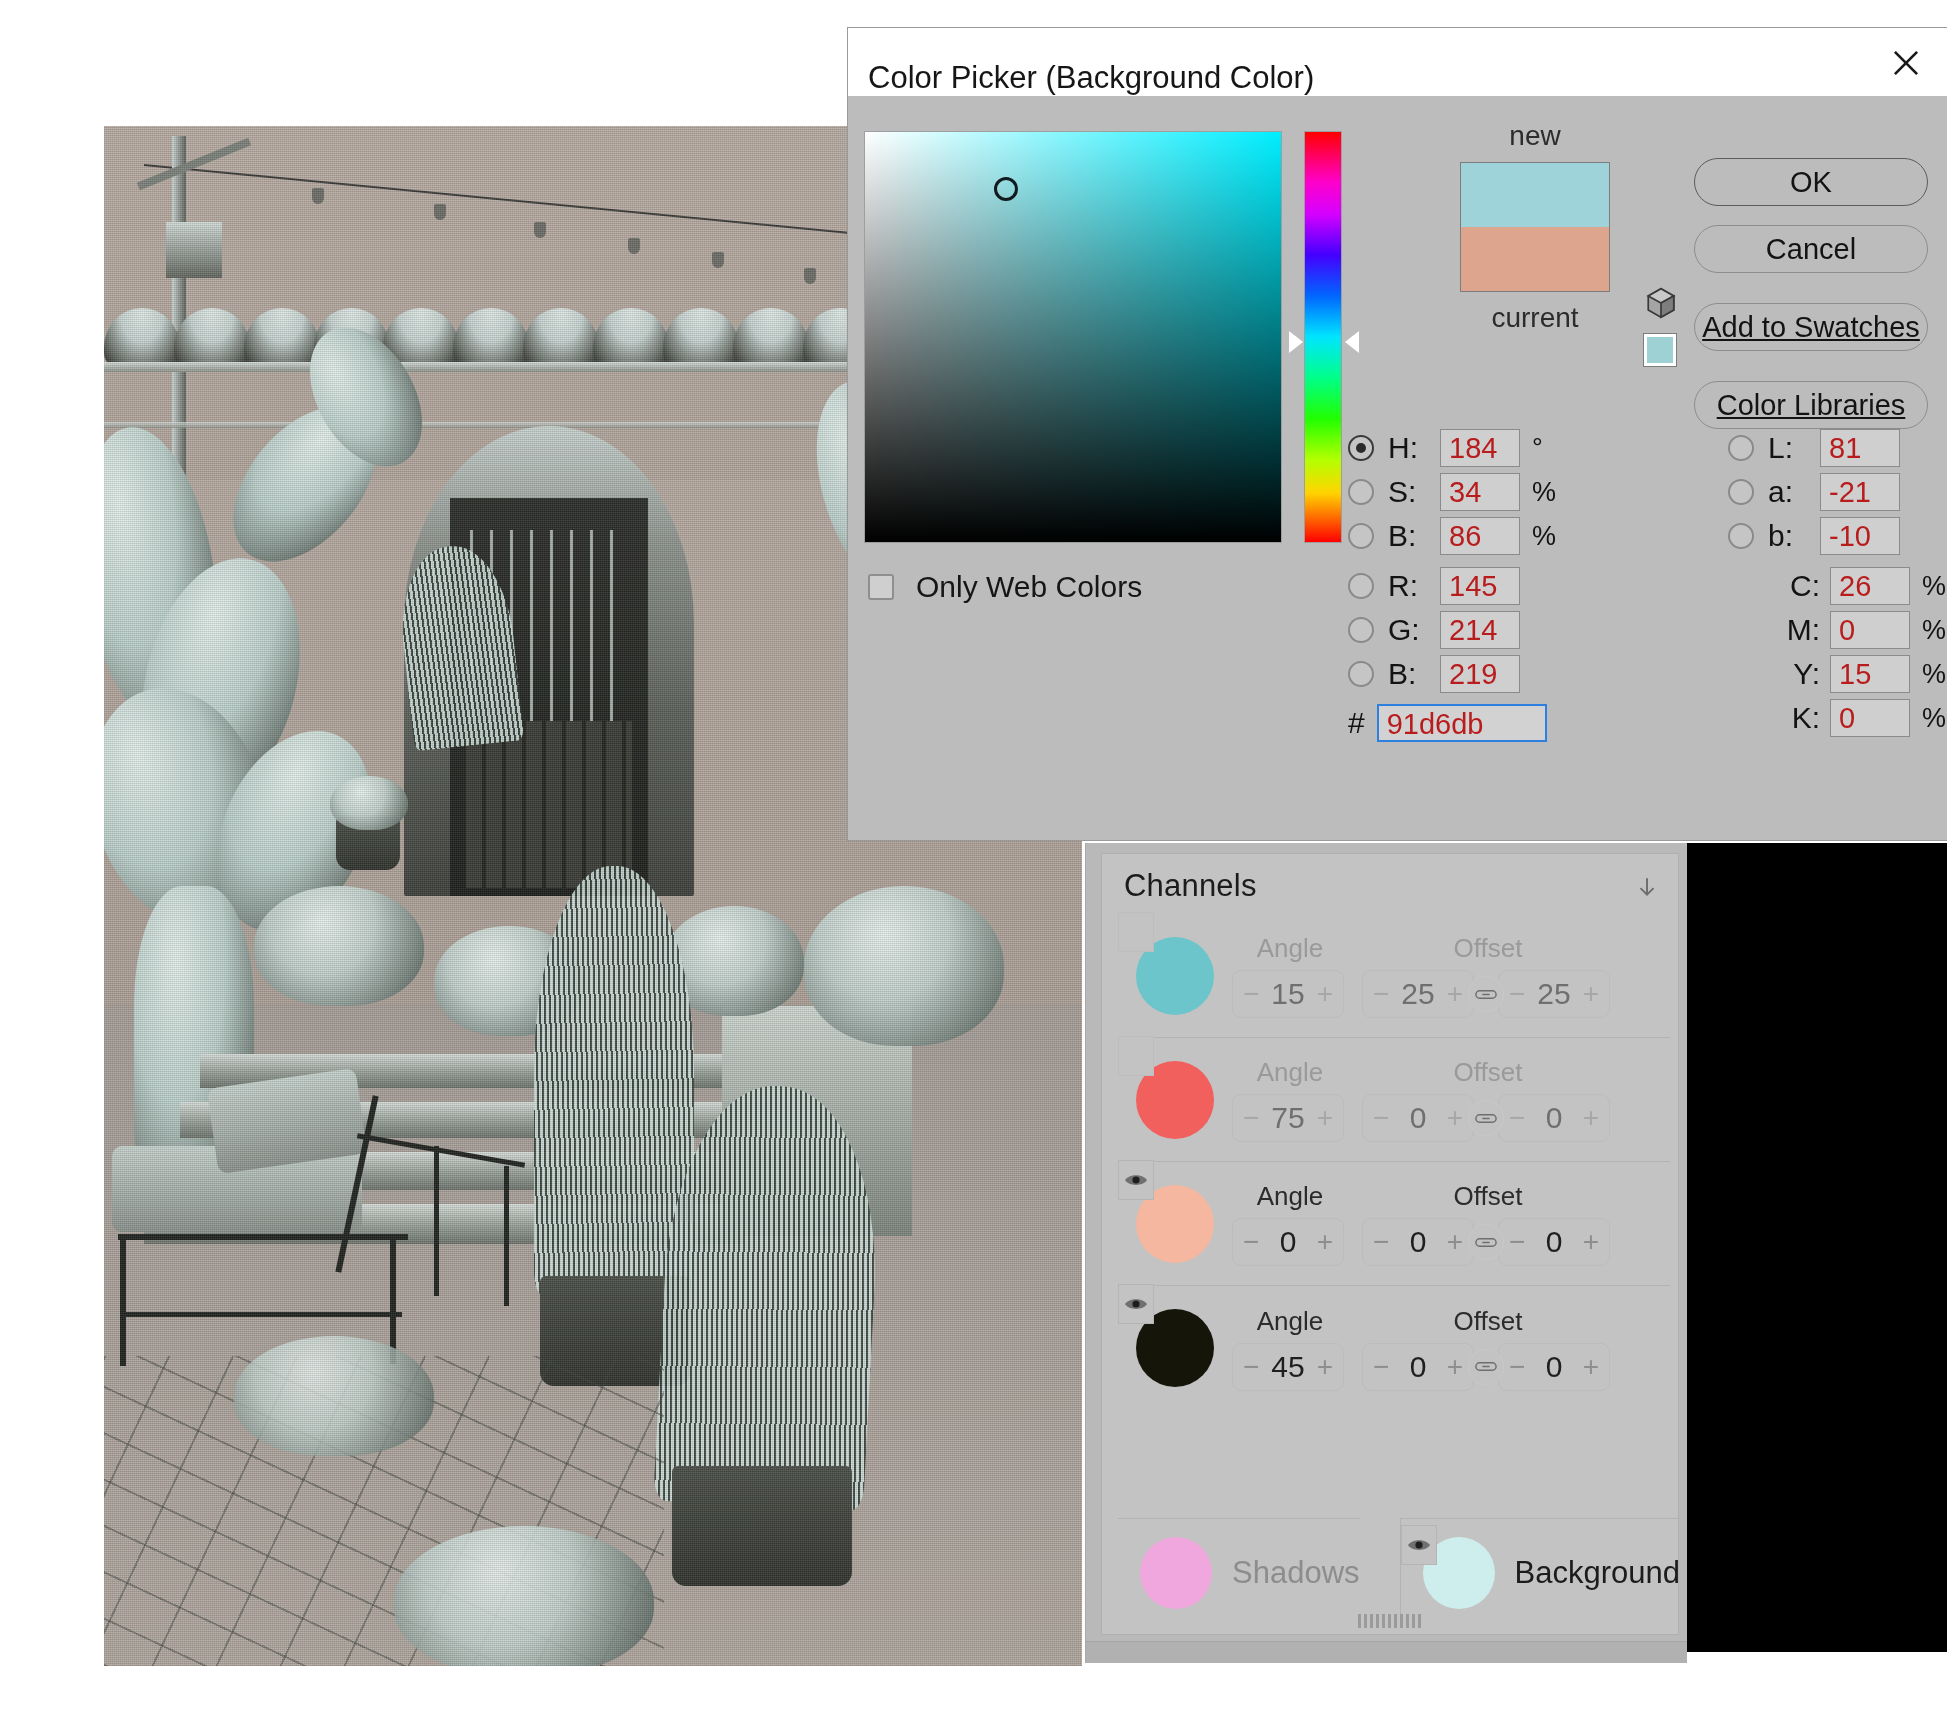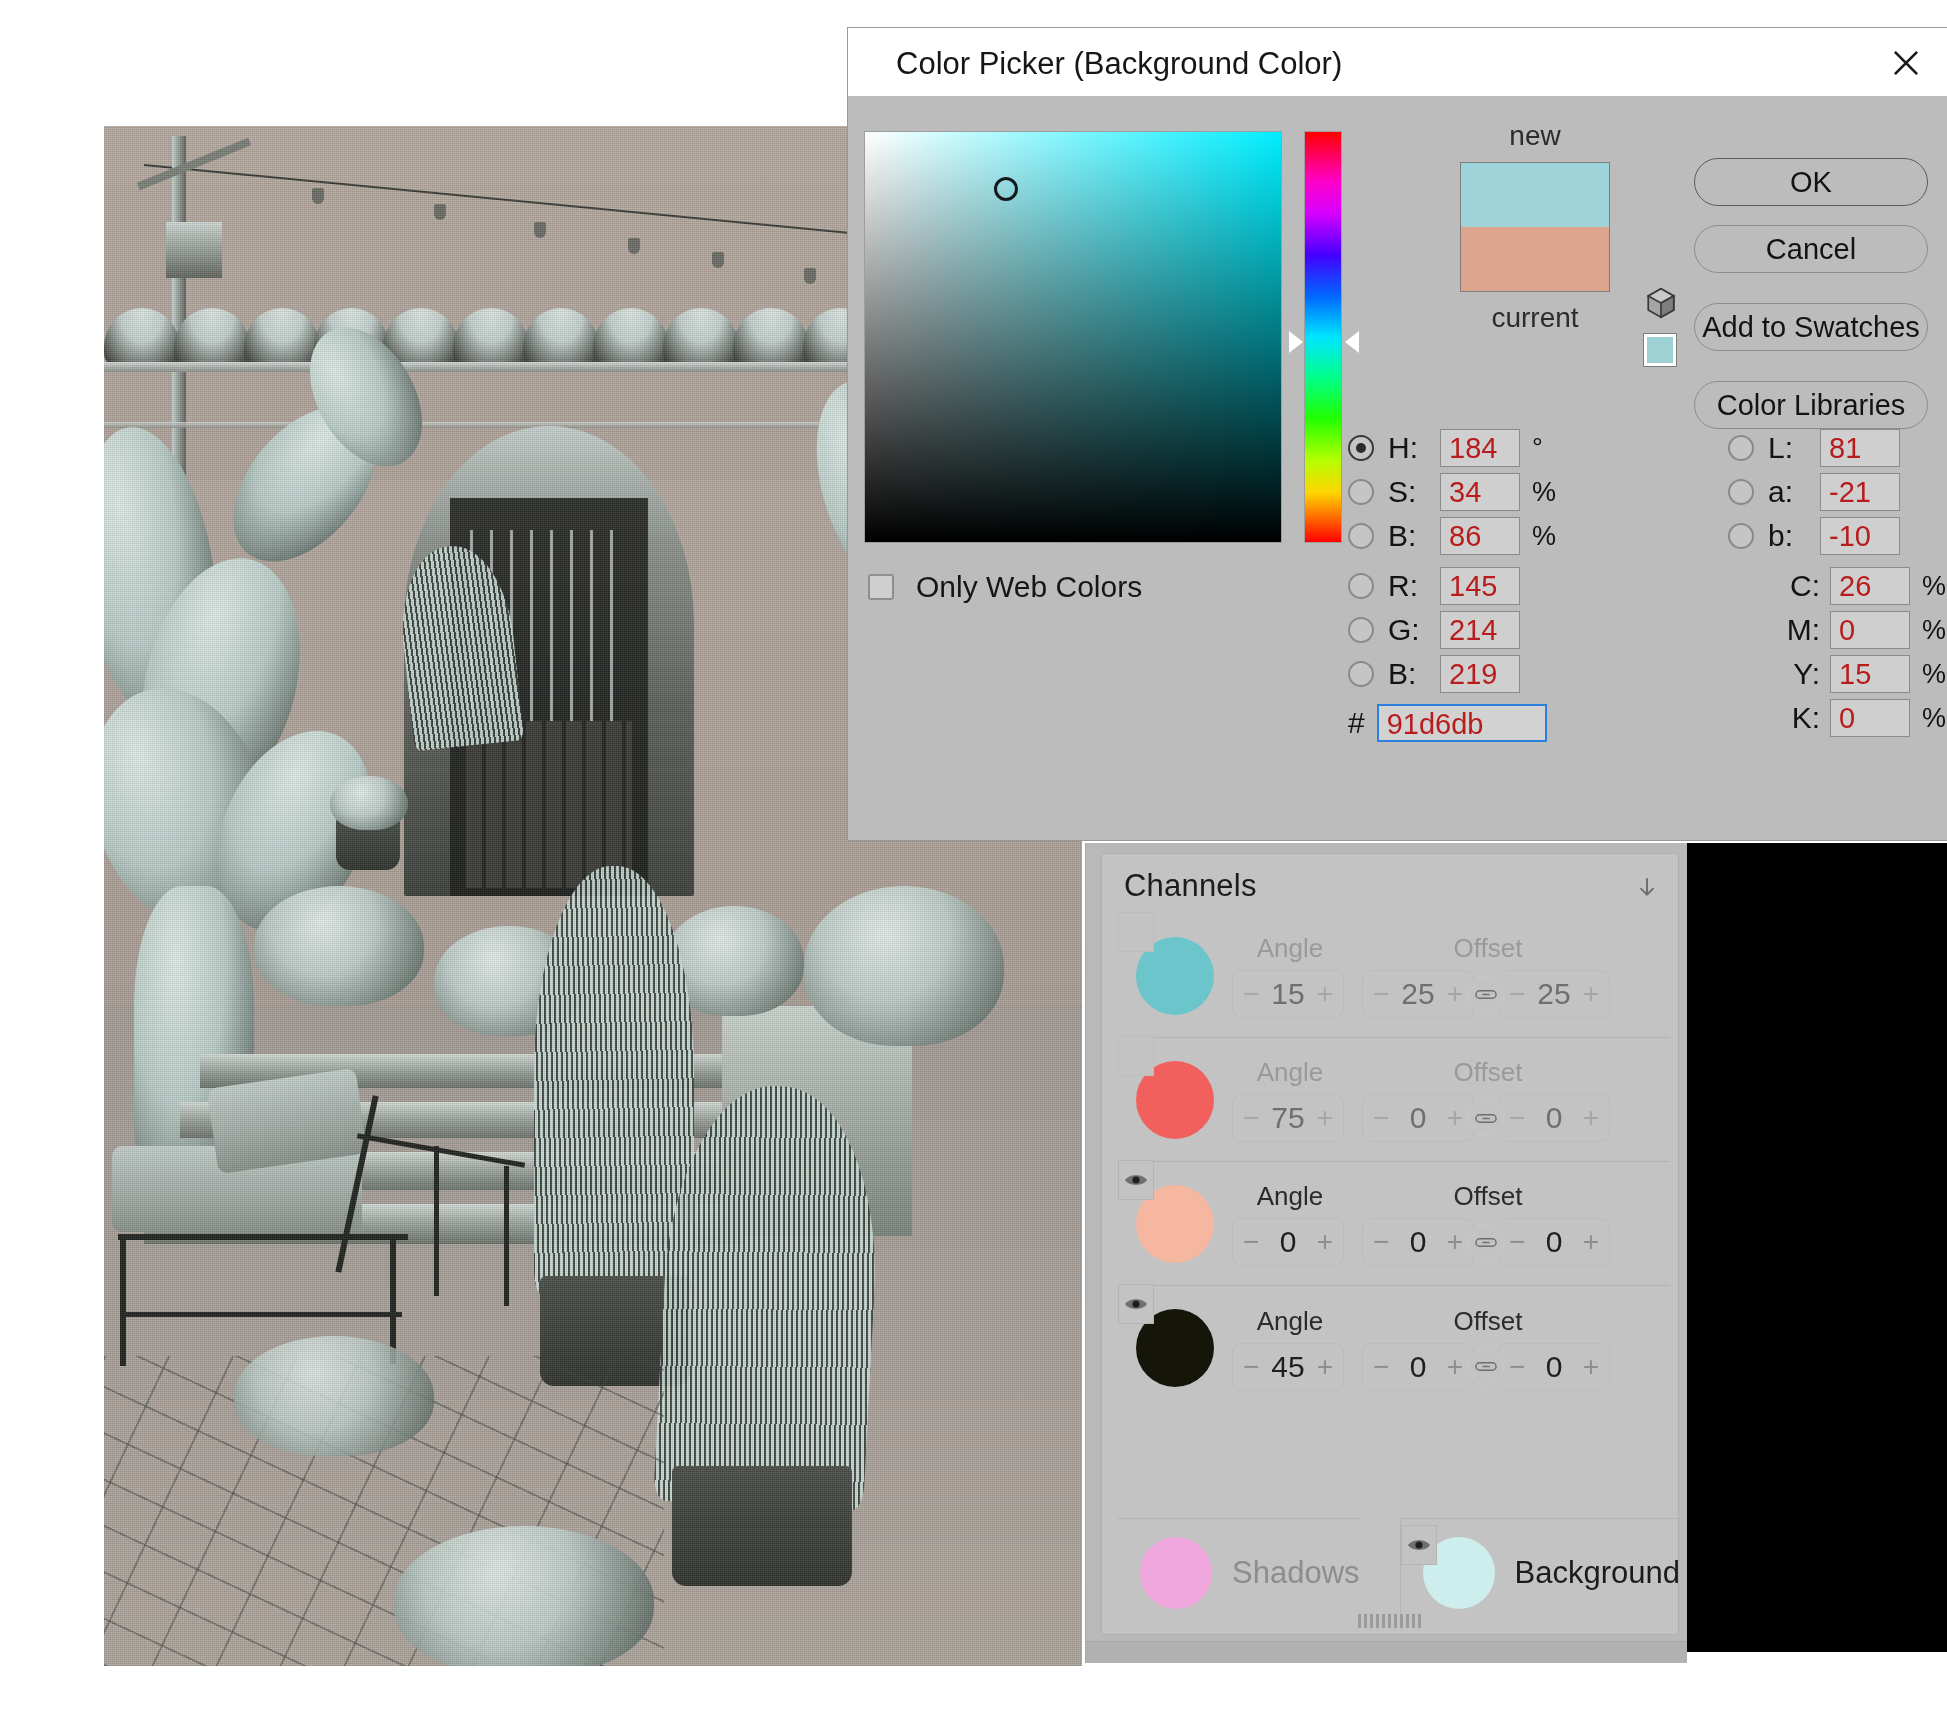--- a/index.html
+++ b/index.html
@@ -226,22 +226,22 @@
   .dialog {
     position:absolute; left:848px; top:28px;
     width:1099px; height:812px;
     background:#bcbcbc;
     box-shadow:0 0 0 1px #9a9a9a;
   }
   .dlg-titlebar {
     position:relative; height:68px; background:#ffffff;
   }
   .dlg-title {
-    position:absolute; left:20px; top:18px;
-    font-size:31px; color:#161616;margin-left:28px;
+    position:absolute; left:20px; top:32px;
+    font-size:31px; color:#161616;
   }
   .dlg-close {
     position:absolute; right:22px; top:16px;
     width:38px; height:38px; color:#1a1a1a;
   }
   .dlg-body { position:relative; height:744px; }
 
   .sb-field {
     position:absolute; left:16px; top:35px;
     width:418px; height:412px;
@@ -314,21 +314,21 @@
   .pbtn {
     display:block; width:234px; height:48px;
     margin-bottom:19px;
     border:1px solid #5c5c5c; border-radius:26px;
     background:#bcbcbc; color:#131313;
     font-size:29px; font-family:"Liberation Sans", sans-serif;
     text-align:center; line-height:46px;
     cursor:pointer;
   }
   .pbtn.secondary { border-color:#8d8d8d; }
-  .pbtn.gap { margin-top:30px; }
+  .pbtn.gap { margin-top:30px;text-decoration:underline; }
 
   .fields { position:absolute; left:500px; top:330px; }
   .frow { display:flex; align-items:center; height:44px; margin-bottom:0px; }
   .radio {
     width:26px; height:26px; border-radius:50%;
     border:2px solid #8a8a8a; background:#c5c5c5;
     margin-right:14px; flex:0 0 auto;
   }
   .radio.sel { border-color:#3a3a3a; background:#c5c5c5; position:relative; }
   .radio.sel::after {

